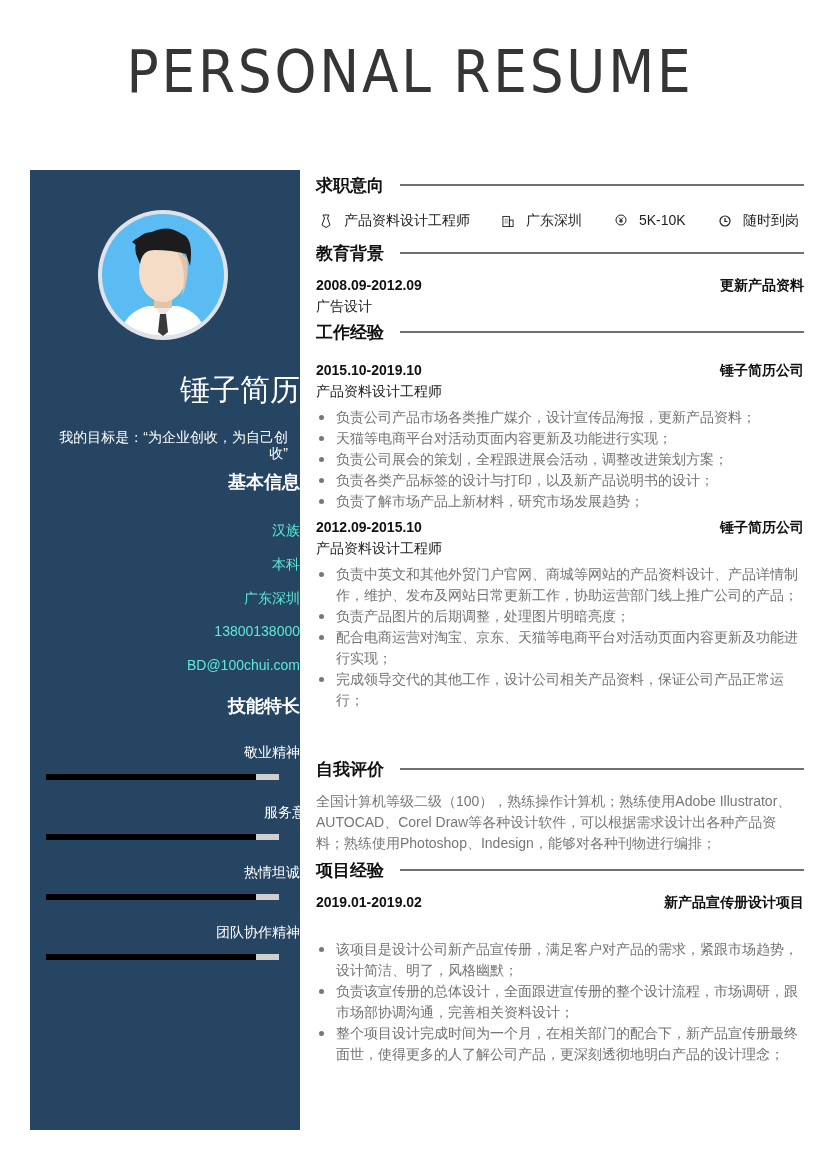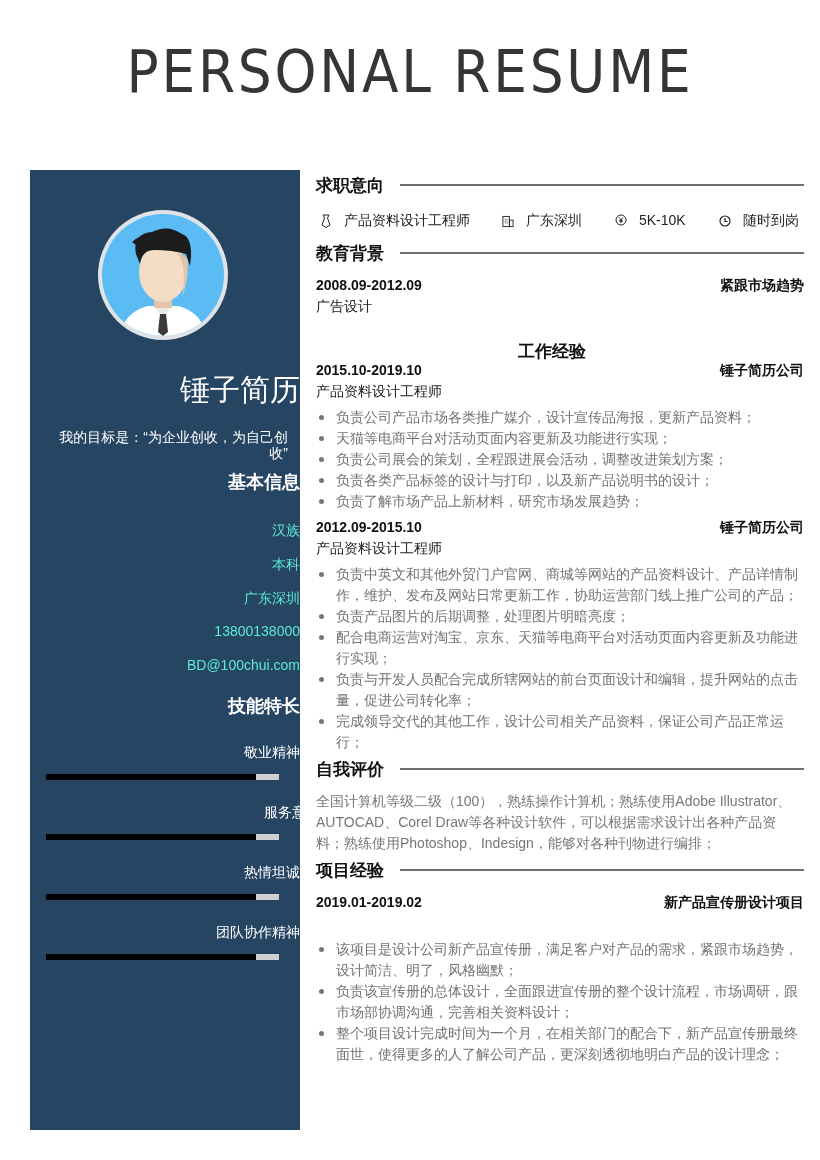--- a/index.html
+++ b/index.html
@@ -142,25 +142,25 @@
       <span>随时到岗</span>
     </div>
   </div>
 
   <div class="sec-head" style="top:70px;">
     <span class="t">教育背景</span>
     <span class="line"></span>
   </div>
   <div class="row" style="top:107px;">
     <span>2008.09-2012.09</span>
-    <span>紧跟市场趋势</span>
+    <span>更新产品资料</span>
   </div>
   <div class="sub" style="top:128px;">广告设计</div>
 
-  <div class="sec-head" style="top:170px;flex-direction:column;">
+  <div class="sec-head" style="top:149px;">
     <span class="t">工作经验</span>
     <span class="line"></span>
   </div>
 
   <div class="row" style="top:192px;">
     <span>2015.10-2019.10</span>
     <span>锤子简历公司</span>
   </div>
   <div class="sub" style="top:213px;">产品资料设计工程师</div>
   <ul class="bul" style="top:237px;">
@@ -173,21 +173,20 @@
 
   <div class="row" style="top:349px;">
     <span>2012.09-2015.10</span>
     <span>锤子简历公司</span>
   </div>
   <div class="sub" style="top:370px;">产品资料设计工程师</div>
   <ul class="bul" style="top:394px;">
     <li>负责中英文和其他外贸门户官网、商城等网站的产品资料设计、产品详情制作，维护、发布及网站日常更新工作，协助运营部门线上推广公司的产品；</li>
     <li>负责产品图片的后期调整，处理图片明暗亮度；</li>
     <li>配合电商运营对淘宝、京东、天猫等电商平台对活动页面内容更新及功能进行实现；</li>
-    <li>负责与开发人员配合完成所辖网站的前台页面设计和编辑，提升网站的点击量，促进公司转化率；</li>
     <li>完成领导交代的其他工作，设计公司相关产品资料，保证公司产品正常运行；</li>
   </ul>
 
   <div class="sec-head" style="top:586px;">
     <span class="t">自我评价</span>
     <span class="line"></span>
   </div>
   <div class="para" style="top:621px;">全国计算机等级二级（100），熟练操作计算机；熟练使用Adobe Illustrator、AUTOCAD、Corel Draw等各种设计软件，可以根据需求设计出各种产品资料；熟练使用Photoshop、Indesign，能够对各种刊物进行编排；</div>
 
   <div class="sec-head" style="top:687px;">

